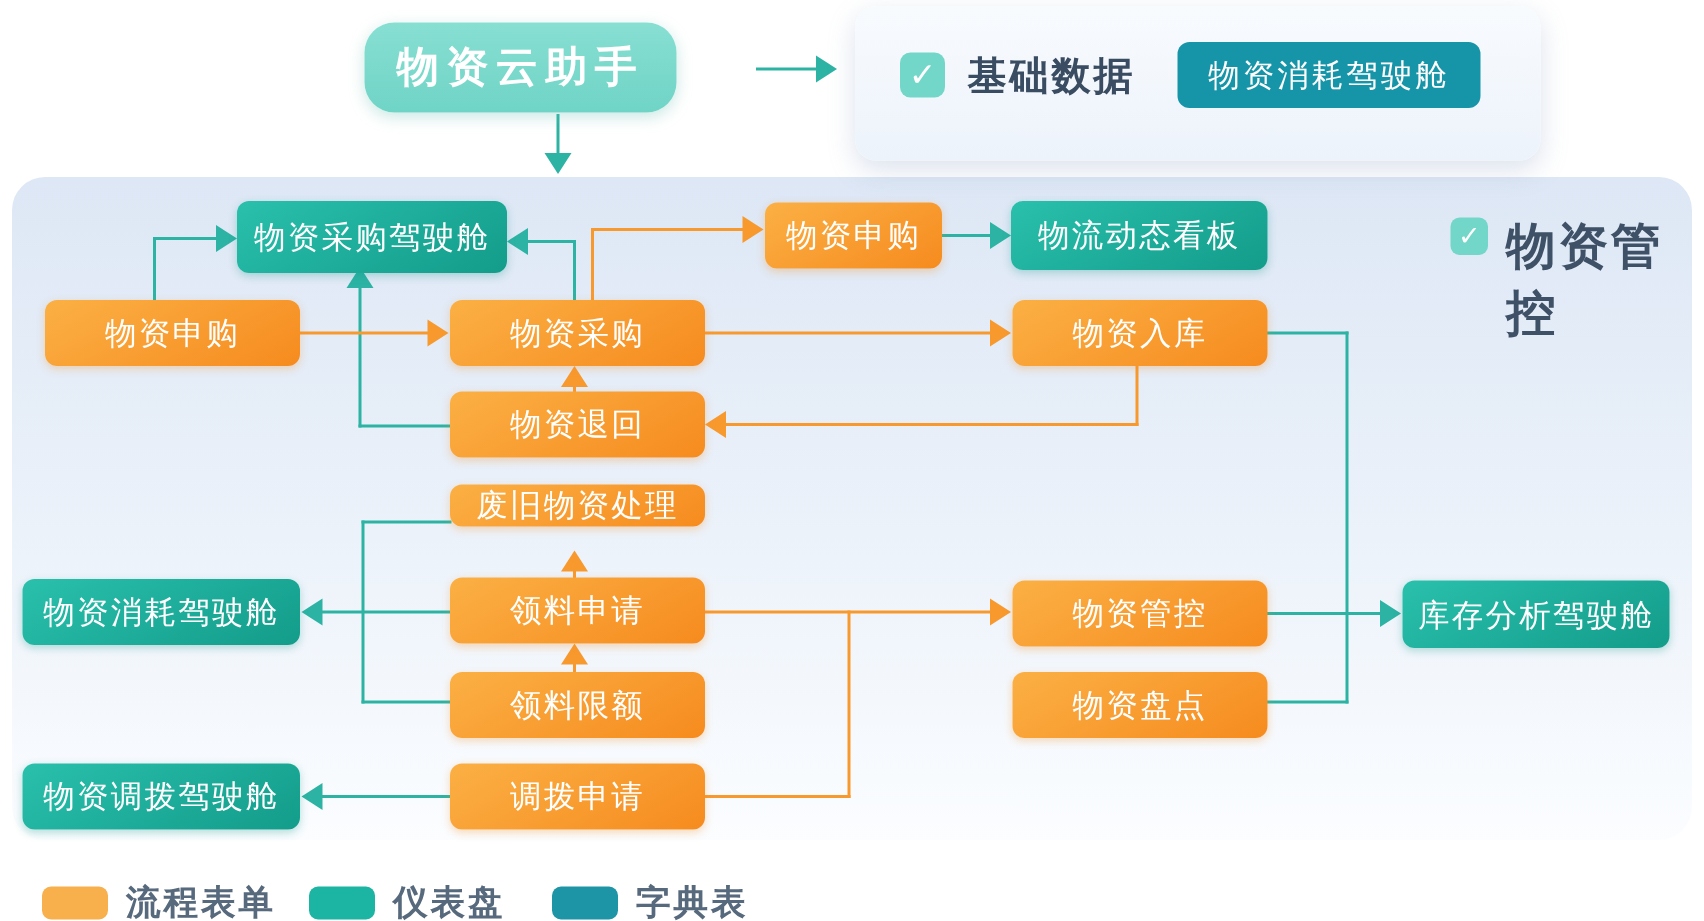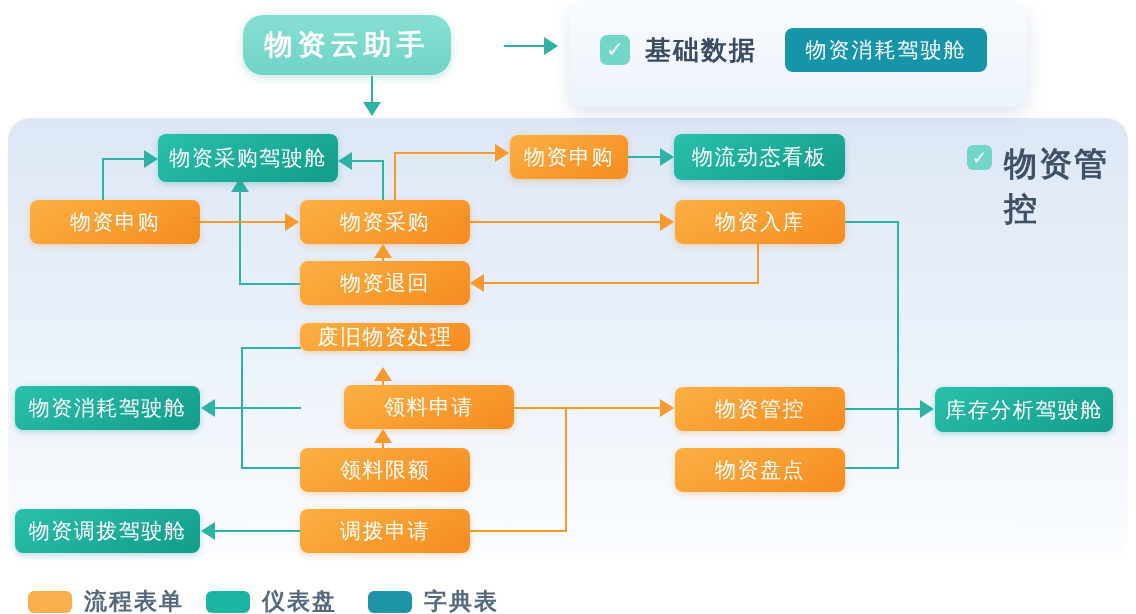--- a/index.html
+++ b/index.html
@@ -139,21 +139,21 @@
 <div id="nodes-layer">
     <div class="node dashboard" style="left: 158px; top: 134px; width: 180px; height: 48px;">物资采购驾驶舱</div>
     <div class="node form" style="left: 510px; top: 135px; width: 118px; height: 44px;">物资申购</div>
     <div class="node dashboard" style="left: 674px; top: 134px; width: 171px; height: 46px;">物流动态看板</div>
     <div class="node form" style="left: 30px; top: 200px; width: 170px; height: 44px;">物资申购</div>
     <div class="node form" style="left: 300px; top: 200px; width: 170px; height: 44px;">物资采购</div>
     <div class="node form" style="left: 675px; top: 200px; width: 170px; height: 44px;">物资入库</div>
     <div class="node form" style="left: 300px; top: 261px; width: 170px; height: 44px;">物资退回</div>
     <div class="node form" style="left: 300px; top: 323px; width: 170px; height: 28px;">废旧物资处理</div>
     <div class="node dashboard" style="left: 15px; top: 386px; width: 185px; height: 44px;">物资消耗驾驶舱</div>
-    <div class="node form" style="left: 300px; top: 385px; width: 170px; height: 44px; margin-left: 44px;">领料申请</div>
+    <div class="node form" style="left: 300px; top: 385px; width: 170px; height: 44px;">领料申请</div>
     <div class="node form" style="left: 675px; top: 387px; width: 170px; height: 44px;">物资管控</div>
     <div class="node dashboard" style="left: 935px; top: 387px; width: 178px; height: 45px;">库存分析驾驶舱</div>
     <div class="node form" style="left: 300px; top: 448px; width: 170px; height: 44px;">领料限额</div>
     <div class="node form" style="left: 675px; top: 448px; width: 170px; height: 44px;">物资盘点</div>
     <div class="node dashboard" style="left: 15px; top: 509px; width: 185px; height: 44px;">物资调拨驾驶舱</div>
     <div class="node form" style="left: 300px; top: 509px; width: 170px; height: 44px;">调拨申请</div>
   </div>
 
 <div class="legend-item" style="left:28px">
   <span class="swatch" style="background: rgb(247, 176, 76);"></span>

